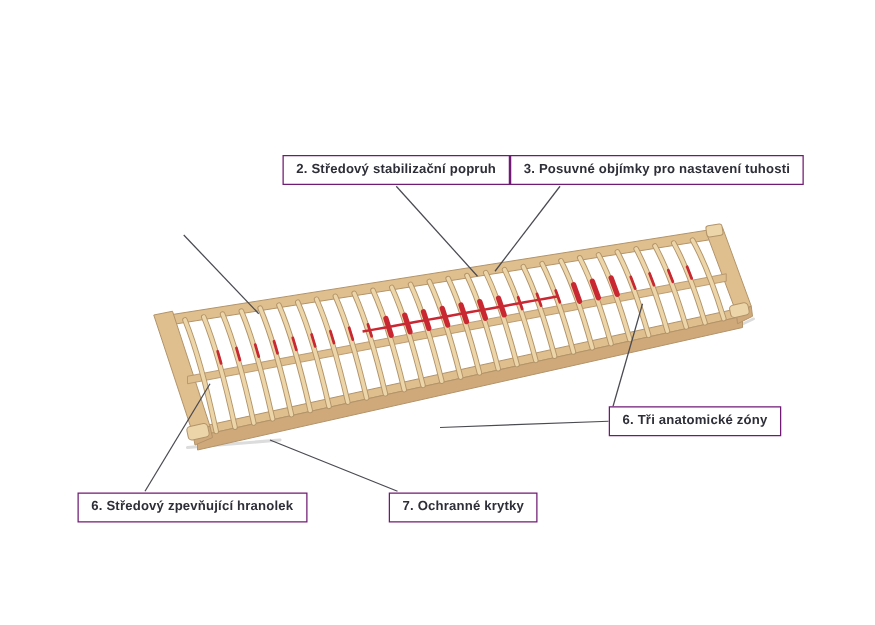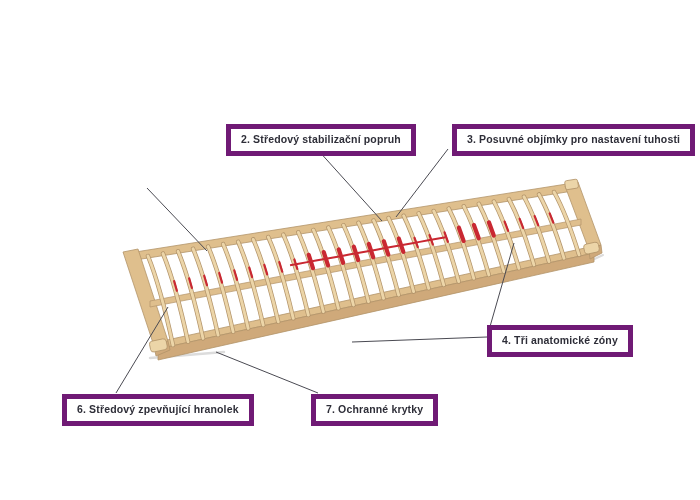--- a/index.html
+++ b/index.html
@@ -1,19 +1,19 @@
 <!DOCTYPE html>
 <html><head>
 <meta charset="utf-8">
 <style>
   html,body{margin:0;padding:0;width:700px;height:500px;background:#ffffff;overflow:hidden;}
   .canvas{position:relative;width:700px;height:500px;background:#ffffff;
           font-family:"Liberation Sans",sans-serif;}
   .canvas svg{position:absolute;left:0;top:0;width:700px;height:500px;}
-  .label{position:absolute;background:#ffffff;border:5px solid #701a75;
+  .label{position:absolute;background:#ffffff;border:1px solid #701a75;
          padding:4px 10px;font-size:10.5px;font-weight:600;color:#2e2e38;
          white-space:nowrap;letter-spacing:.15px;line-height:1.3;}
 </style>
 </head>
 <body>
 
 <div class="canvas">
   <svg id="bed-svg" viewBox="0 0 700 500">
       <g>
         <path d="M150,358 L224,352" stroke="#dcdcdc" stroke-width="2.5" fill="none" stroke-linecap="round"></path>
@@ -128,17 +128,17 @@
         <line x1="317" y1="149" x2="382" y2="221" stroke="#4a4a52" stroke-width="1"></line>
         <line x1="448" y1="149" x2="396" y2="217" stroke="#4a4a52" stroke-width="1"></line>
         <line x1="489" y1="330" x2="514" y2="243" stroke="#4a4a52" stroke-width="1"></line>
         <line x1="487" y1="337" x2="352" y2="342" stroke="#4a4a52" stroke-width="1"></line>
         <line x1="318" y1="393" x2="216" y2="352" stroke="#4a4a52" stroke-width="1"></line>
         <line x1="116" y1="393" x2="168" y2="307" stroke="#4a4a52" stroke-width="1"></line>
       </g>
     </svg>
 
   <div class="label" style="left:226px;top:124px">2. Středový stabilizační popruh</div>
-  <div class="label" style="left:452px;top:124px">3. Posuvné objímky pro nastavení tuhosti</div>
-  <div class="label" style="left:487px;top:325px">4. Tři anatomické zóny</div>
+  <div class="label" style="left:408px;top:124px">3. Posuvné objímky pro nastavení tuhosti</div>
+  <div class="label" style="left:487px;top:325px">6. Tři anatomické zóny</div>
   <div class="label" style="left:311px;top:394px">7. Ochranné krytky</div>
   <div class="label" style="left:62px;top:394px">6. Středový zpevňující hranolek</div>
 </div>
 
 </body></html>

